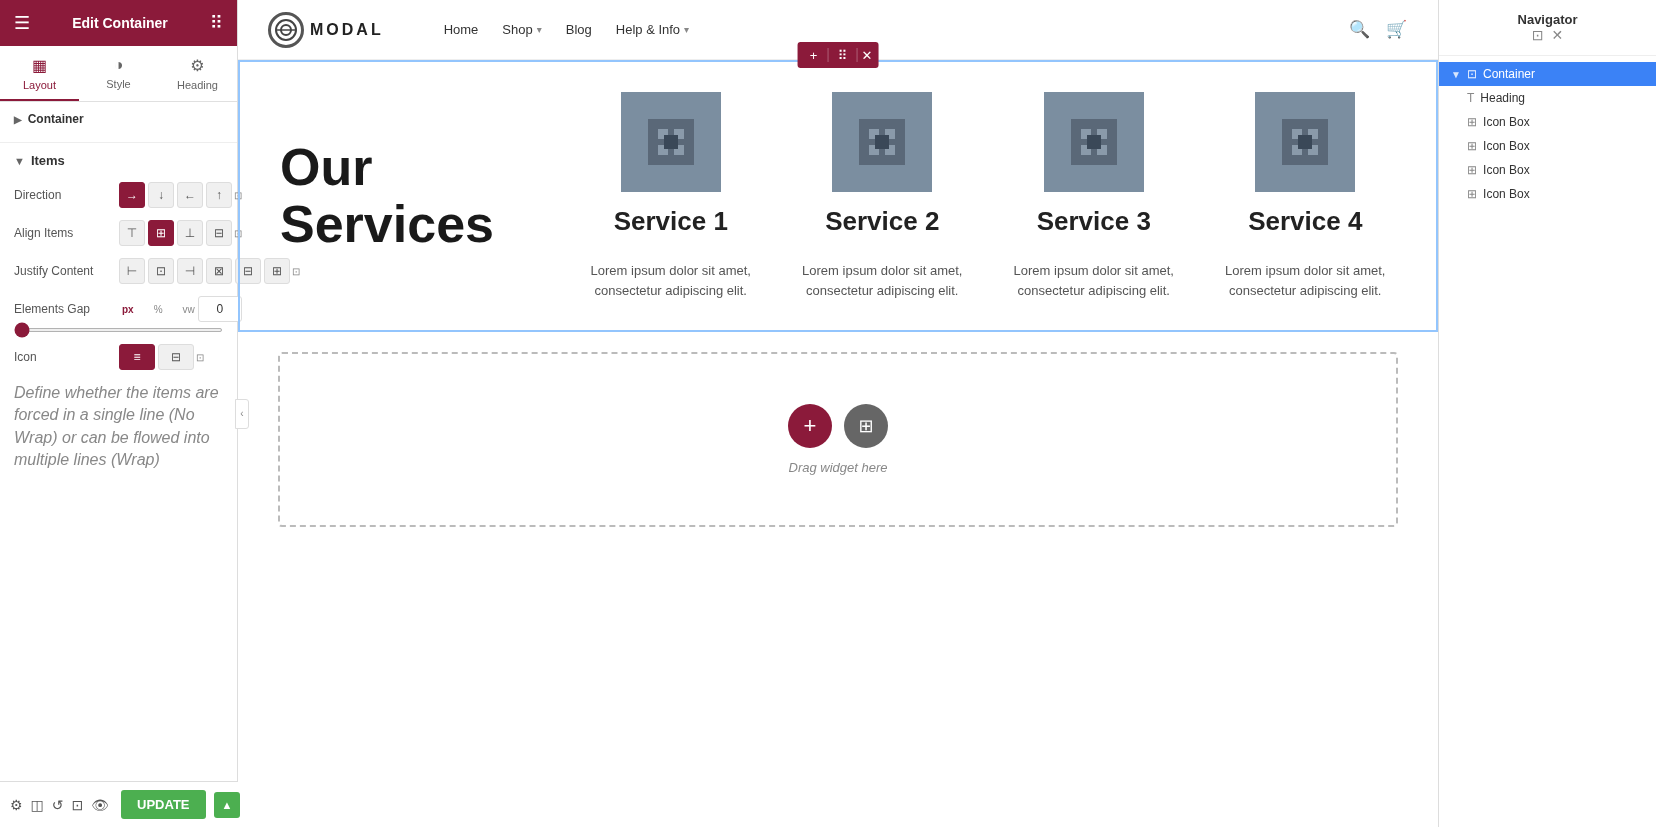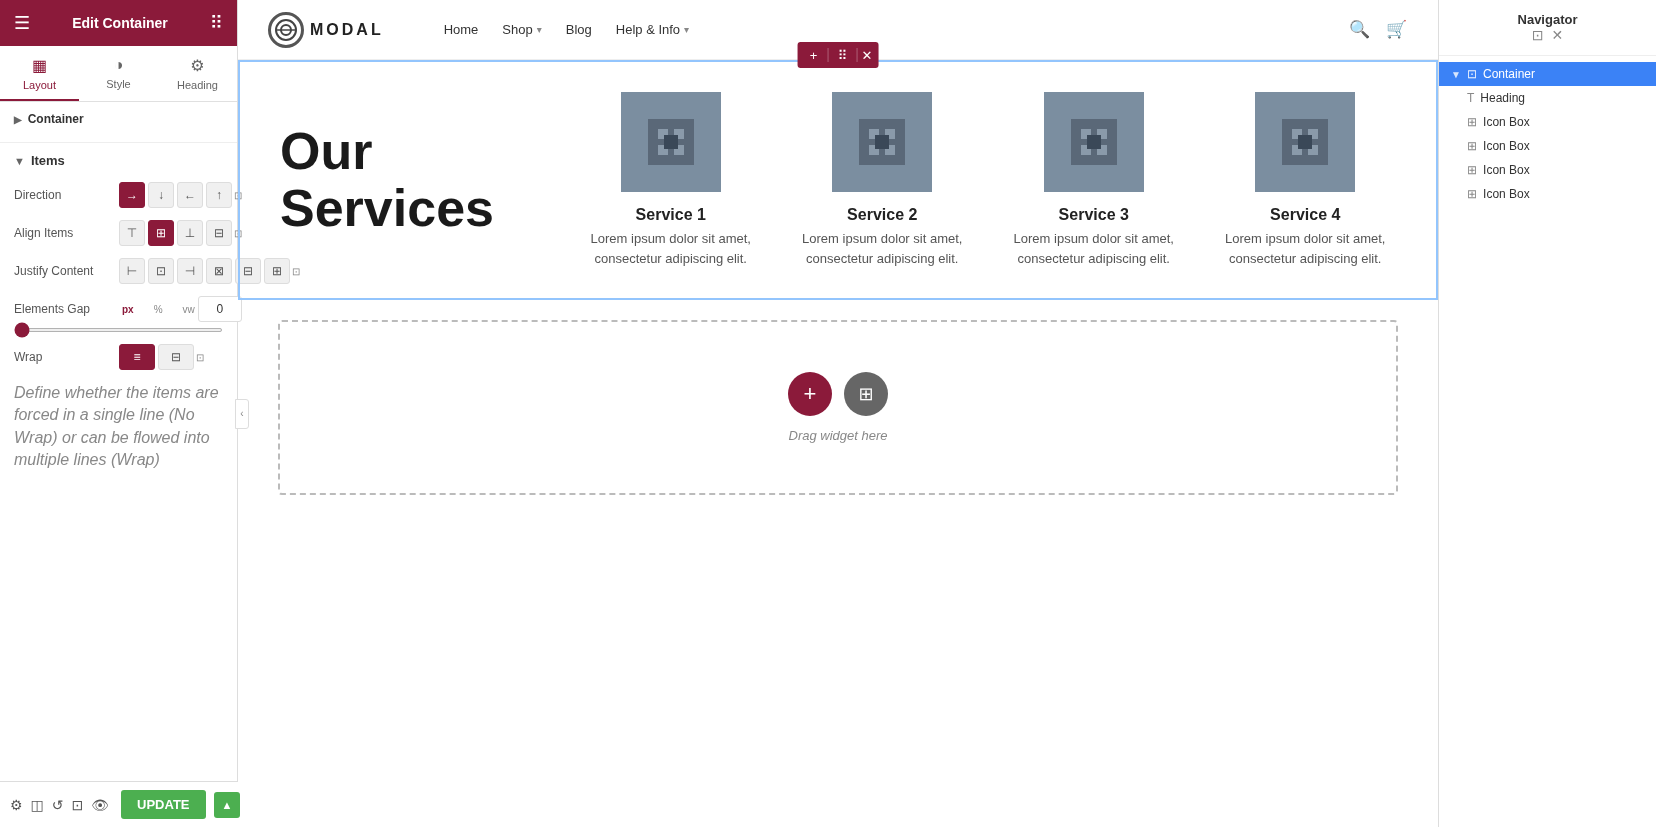--- a/index.html
+++ b/index.html
@@ -324,24 +324,24 @@
       display: flex;
       gap: 30px;
       flex: 1;
       position: relative;
     }
     .service-card {
       text-align: center;
       flex: 1;
     }
     .service-name {
-      font-size: 16px;
+      font-size: 26px;
       font-weight: 700;
       color: #222;
-      margin-bottom: 5px;
+      margin-bottom: 24px;
     }
     .service-desc {
       font-size: 13px;
       color: #555;
       line-height: 1.5;
       text-align: center;
     }
 
     
     .container-toolbar {
@@ -585,21 +585,21 @@
           <span class="unit-btn active">px</span>
           <span class="unit-btn">%</span>
           <span class="unit-btn">vw</span>
         </div>
         <input class="gap-input" type="text" value="0" style="margin-left: auto;">
       </div>
       <input type="range" min="0" max="100" value="0" style="width: 100%;">
     </div>
 
     <div class="control-row">
-      <span class="control-label">Wrap</span>
+      <span class="control-label">Icon</span>
       <div class="btn-group">
         <button class="btn-sm active" style="width:36px;">≡</button>
         <button class="btn-sm" style="width:36px;">⊟</button>
       </div>
       <span class="control-hint">⊡</span>
     </div>
     <div class="wrap-hint">Define whether the items are forced in a single line (No Wrap) or can be flowed into multiple lines (Wrap)</div>
   </div>
 
   <div class="need-help">

